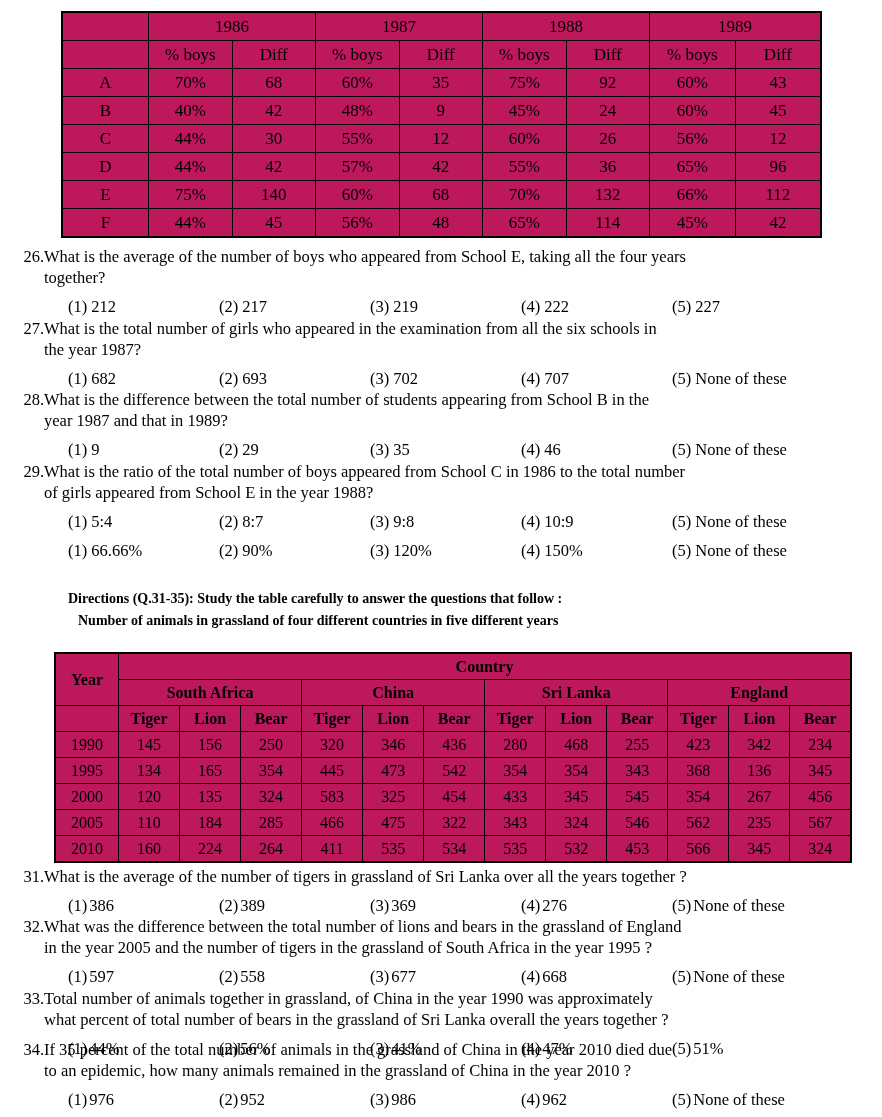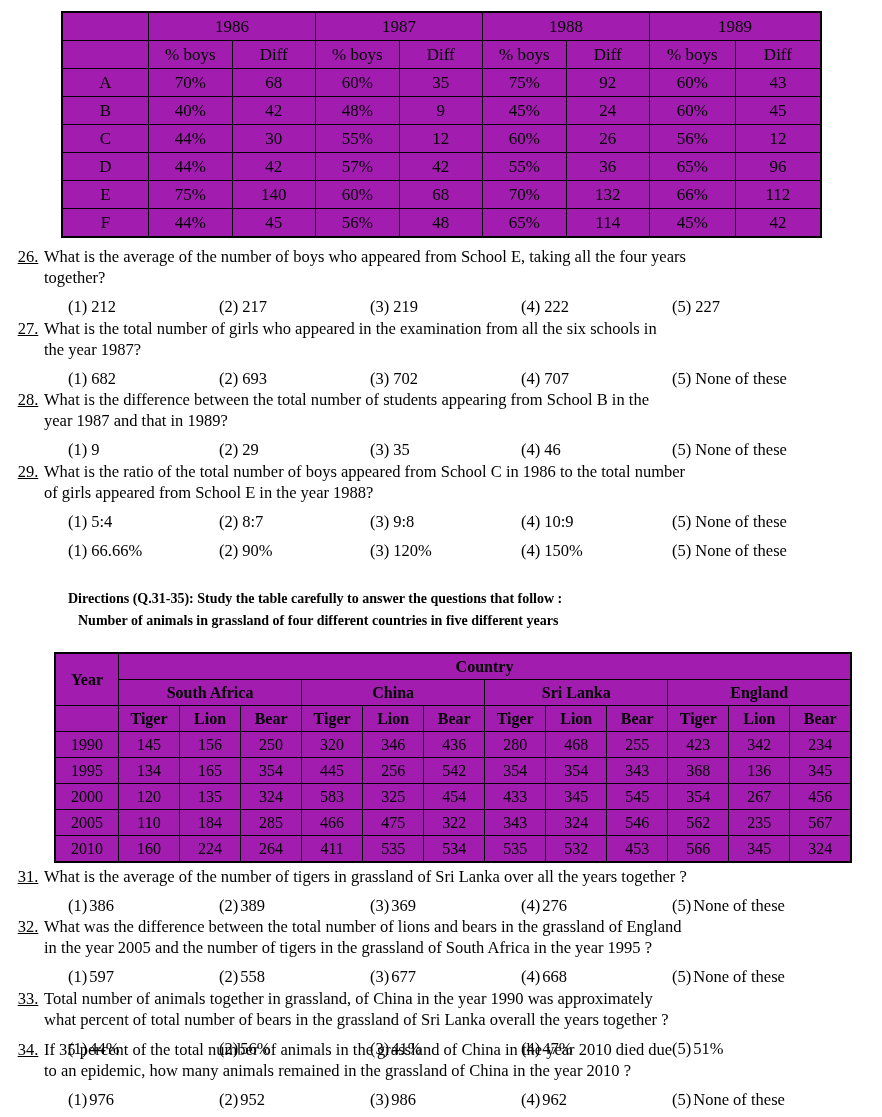--- a/index.html
+++ b/index.html
@@ -20,21 +20,21 @@
   .table-1-wrap {
     position: absolute;
     left: 61px;
     top: 11px;
     width: 753px;
   }
   table.grid {
     border-collapse: collapse;
     table-layout: fixed;
     width: 100%;
-    background: #a21caf;
+    background: #be185d;
   }
   table.grid td, table.grid th {
     border: 1px solid #000;
     text-align: center;
     vertical-align: middle;
     font-weight: normal;
     padding: 0;
   }
   .t1 td, .t1 th {
     height: 27px;
@@ -55,26 +55,25 @@
     left: 0;
     width: 882px;
   }
   .qrow {
     display: flex;
     align-items: flex-start;
   }
   .qnum {
     width: 44px;
     min-width: 44px;
-    text-align: center;
+    text-align: right;
     padding-left: 12px;
     font-size: 16.5px;
     line-height: 21px;
     box-sizing: border-box;
-    text-decoration: underline;
   }
   .qtext {
     flex: 1;
     font-size: 16.5px;
     line-height: 21px;
     padding-right: 60px;
     text-align: justify;
   }
   .qtext .ln { display: block; }
   .opts {
@@ -350,21 +349,21 @@
           <td class="grpsep">423</td>
           <td class="">342</td>
           <td class="rightmost">234</td>
         </tr>
         <tr class="datarow">
           <td class="leftmost year-cell">1995</td>
           <td class="grpsep">134</td>
           <td class="">165</td>
           <td class="">354</td>
           <td class="grpsep">445</td>
-          <td class="">256</td>
+          <td class="">473</td>
           <td class="">542</td>
           <td class="grpsep">354</td>
           <td class="">354</td>
           <td class="">343</td>
           <td class="grpsep">368</td>
           <td class="">136</td>
           <td class="rightmost">345</td>
         </tr>
         <tr class="datarow">
           <td class="leftmost year-cell">2000</td>

